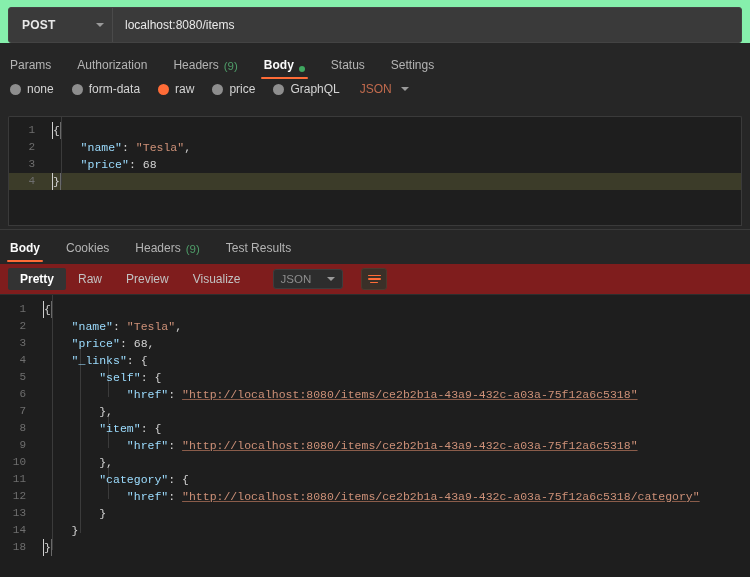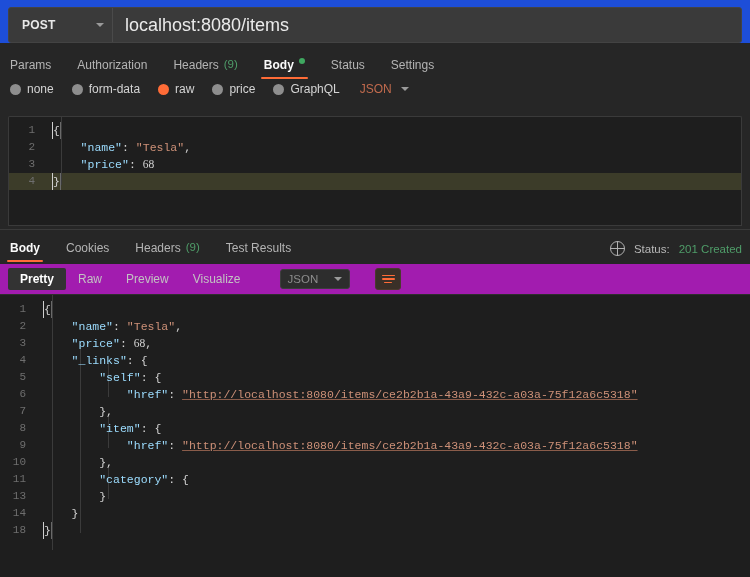--- a/index.html
+++ b/index.html
@@ -20,21 +20,21 @@
     height: 577px;
     background: #262626;
     position: relative;
     display: flex;
     flex-direction: column;
   }
 
   
   .urlbar-wrap {
     padding: 7px 8px 0 8px;
-    background: #1d4ed8;
+    background: #86efac;
   }
   .urlbar {
     height: 34px;
     background: #3a3a3a;
     border: 1px solid #434343;
     border-radius: 3px;
     display: flex;
     align-items: stretch;
   }
   .method-select {
@@ -59,21 +59,21 @@
     border-left: 4px solid transparent;
     border-right: 4px solid transparent;
     border-top: 4px solid #9a9a9a;
     margin-left: auto;
   }
   .url-input {
     flex: 1;
     display: flex;
     align-items: center;
     padding-left: 12px;
-    font-size: 18px;
+    font-size: 12px;
     color: #eaeaea;
     cursor: text;
   }
 
   
   .req-tabs {
     display: flex;
     align-items: flex-end;
     padding: 0 8px;
     height: 33px;
@@ -82,21 +82,21 @@
   }
   .tab {
     position: relative;
     font-size: 12px;
     color: #b4b4b4;
     padding: 0 0 9px 0;
     margin-right: 26px;
     cursor: pointer;
     white-space: nowrap;
     display: flex;
-    align-items: flex-start;
+    align-items: flex-end;
     gap: 5px;
     margin-top: 47px;
   }
   .tab:first-child { margin-left: 2px; }
   .tab.active {
     color: #fafafa;
     font-weight: bold;
   }
   .tab.active::after {
     content: "";
@@ -183,21 +183,21 @@
     user-select: none;
   }
   .code-txt {
     padding-left: 8px;
     flex: 1;
     position: relative;
     z-index: 2;
   }
   .k { color: #9cdcfe; }
   .s { color: #ce9178; }
-  .n { color: #d4d4d4; font-family: Liberation Serif, serif; }
+  .n { color: #d4d4d4; }
   .p { color: #d4d4d4; }
   .lnk {
     color: #ce9178;
     text-decoration: underline;
     text-decoration-color: #8a5c4a;
   }
   
   .guides {
     position: absolute;
     top: 0; left: 0;
@@ -283,22 +283,22 @@
     top: 50%; left: -1.3px; right: -1.3px;
     height: 0; margin-top: -0.7px;
     border-top: 1.3px solid #b0b0b0;
   }
 
   .view-toolbar {
     display: flex;
     align-items: center;
     height: 30px;
     padding: 0 8px;
-    background: #a21caf;
-    gap: 15px;
+    background: #7f1d1d;
+    gap: 8px;
   }
   .vbtn {
     font-size: 12px;
     color: #c2c2c2;
     padding: 4px 12px;
     cursor: pointer;
     border-radius: 2px;
     white-space: nowrap;
   }
   .vbtn.active {
@@ -440,25 +440,20 @@
           <span>Cookies</span>
         </div>
         <div class="tab">
           <span>Headers</span>
           <span class="tab-count">(9)</span>
         </div>
         <div class="tab">
           <span>Test Results</span>
         </div>
       </div>
-    <div class="resp-meta">
-      <span class="globe"></span>
-      <span>Status:</span>
-      <span class="status-ok">201 Created</span>
-    </div>
   </div>
 
   <div class="view-toolbar">
     <div id="view-modes" style="display:flex;align-items:center;">
         <div class="vbtn active">Pretty</div>
         <div class="vbtn">Raw</div>
         <div class="vbtn">Preview</div>
         <div class="vbtn">Visualize</div>
       </div>
     <div class="fmt-select">
@@ -485,19 +480,20 @@
         <div class="code-line"><div class="ln">2</div><div class="code-txt"><span class="p">    </span><span class="k">"name"</span><span class="p">: </span><span class="s">"Tesla"</span><span class="p">,</span></div></div>
         <div class="code-line"><div class="ln">3</div><div class="code-txt"><span class="p">    </span><span class="k">"price"</span><span class="p">: </span><span class="n">68</span><span class="p">,</span></div></div>
         <div class="code-line"><div class="ln">4</div><div class="code-txt"><span class="p">    </span><span class="k">"_links"</span><span class="p">: {</span></div></div>
         <div class="code-line"><div class="ln">5</div><div class="code-txt"><span class="p">        </span><span class="k">"self"</span><span class="p">: {</span></div></div>
         <div class="code-line"><div class="ln">6</div><div class="code-txt"><span class="p">            </span><span class="k">"href"</span><span class="p">: </span><span class="lnk">"http://localhost:8080/items/ce2b2b1a-43a9-432c-a03a-75f12a6c5318"</span></div></div>
         <div class="code-line"><div class="ln">7</div><div class="code-txt"><span class="p">        },</span></div></div>
         <div class="code-line"><div class="ln">8</div><div class="code-txt"><span class="p">        </span><span class="k">"item"</span><span class="p">: {</span></div></div>
         <div class="code-line"><div class="ln">9</div><div class="code-txt"><span class="p">            </span><span class="k">"href"</span><span class="p">: </span><span class="lnk">"http://localhost:8080/items/ce2b2b1a-43a9-432c-a03a-75f12a6c5318"</span></div></div>
         <div class="code-line"><div class="ln">10</div><div class="code-txt"><span class="p">        },</span></div></div>
         <div class="code-line"><div class="ln">11</div><div class="code-txt"><span class="p">        </span><span class="k">"category"</span><span class="p">: {</span></div></div>
+        <div class="code-line"><div class="ln">12</div><div class="code-txt"><span class="p">            </span><span class="k">"href"</span><span class="p">: </span><span class="lnk">"http://localhost:8080/items/ce2b2b1a-43a9-432c-a03a-75f12a6c5318/category"</span></div></div>
         <div class="code-line"><div class="ln">13</div><div class="code-txt"><span class="p">        }</span></div></div>
         <div class="code-line"><div class="ln">14</div><div class="code-txt"><span class="p">    }</span></div></div>
         <div class="code-line"><div class="ln">18</div><div class="code-txt"><span class="p cursor-box">}</span></div></div>
       </div>
   </div>
 
 </div>
 
 </body></html>

